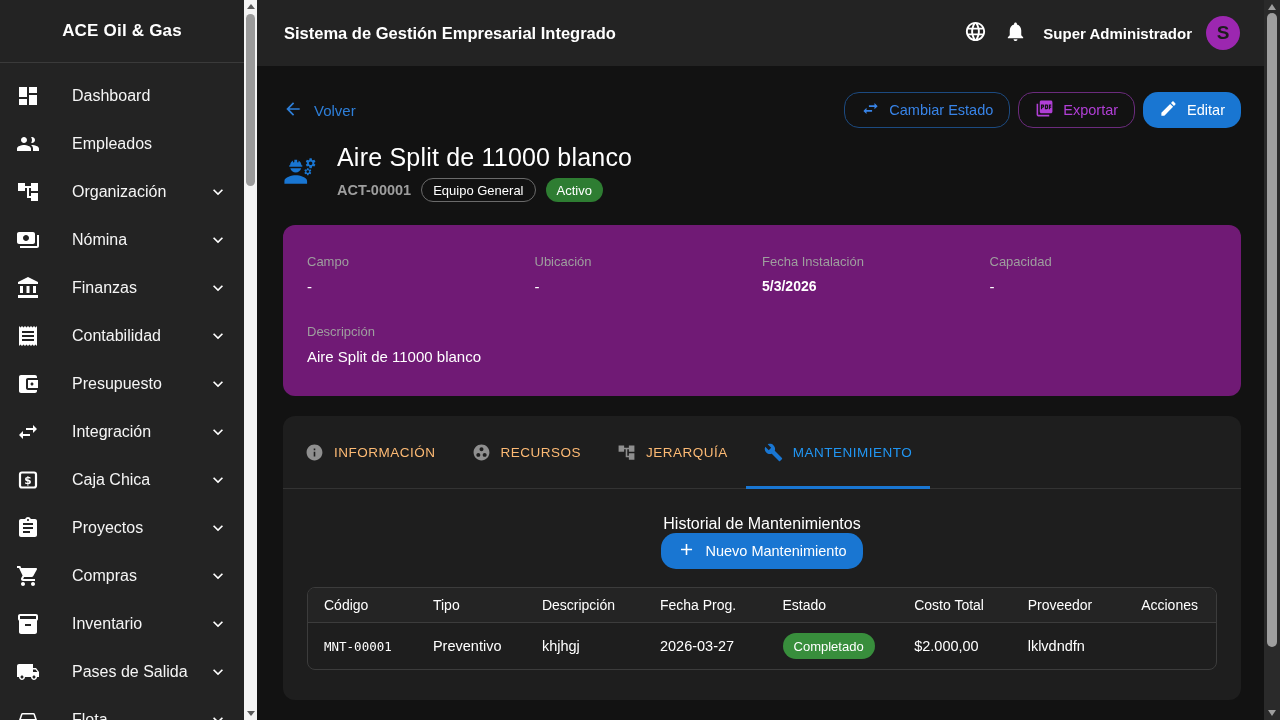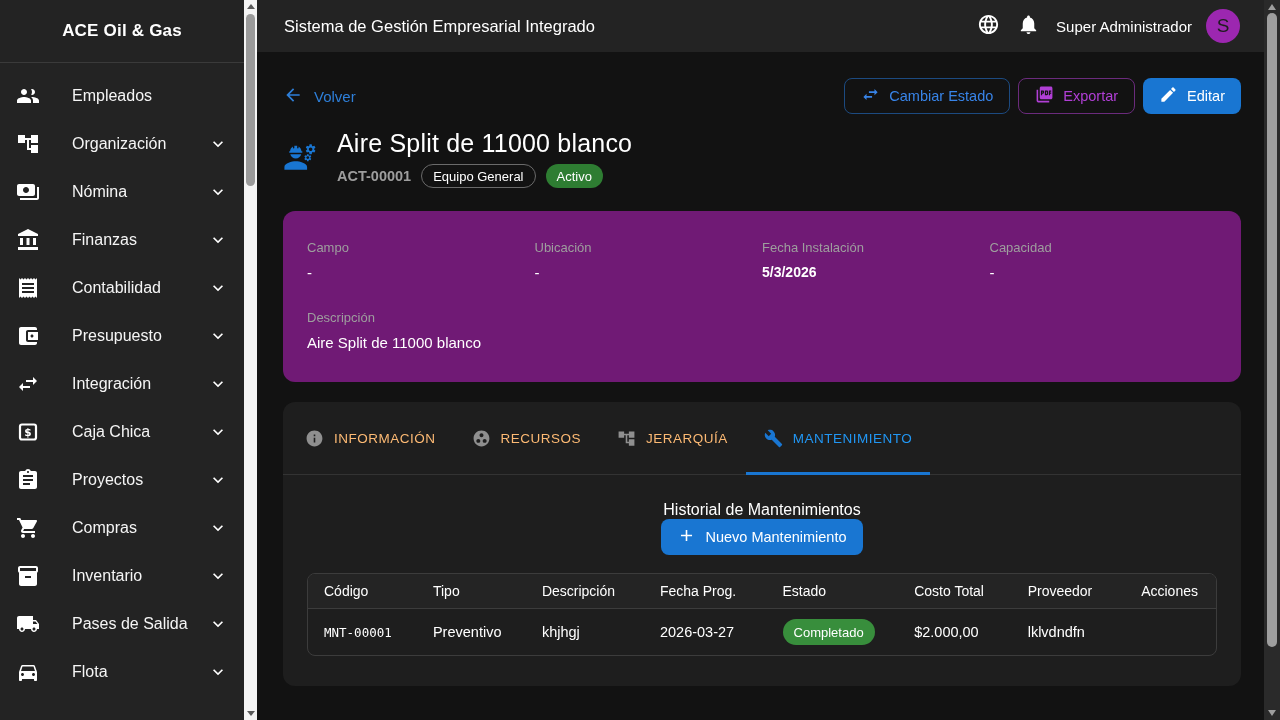--- a/index.html
+++ b/index.html
@@ -32,40 +32,40 @@
   .sb-tri-up, .sb-tri-down { position:absolute; left:2.5px; width:0; height:0;
     border-left:4px solid transparent; border-right:4px solid transparent; }
   .sb-tri-up { top:4px; border-bottom:5px solid #5a5a5a; }
   .sb-tri-down { bottom:4px; border-top:5px solid #5a5a5a; }
   .sb-thumb { position:absolute; top:14px; left:2px; width:9px; height:172px;
     background:#9a9a9a; border-radius:5px; }
 
   
   .main { flex:1; min-width:0; display:flex; flex-direction:column; }
 
-  .topbar { height:52px; flex-shrink:0; background:#232323;
-    display:flex; align-items:center; padding:0 24px 0 27px; }
+  .topbar { height:66px; flex-shrink:0; background:#232323;
+    display:flex; align-items:center; padding:0 24px 0 27px;font-weight:bold; }
   .topbar-title { font-size:16.5px; color:#fff; }
   .topbar-right { margin-left:auto; display:flex; align-items:center; }
   .icon-btn { width:40px; height:40px; border:none; background:transparent; border-radius:50%;
     display:flex; align-items:center; justify-content:center; cursor:pointer; }
   .icon-btn svg { width:23px; height:23px; fill:#ffffff; }
   .user-name { font-size:15px; margin:0 14px 0 8px; }
   .avatar { width:34px; height:34px; border-radius:50%; background:#9c27b0; color:#1d1d1d;
     display:flex; align-items:center; justify-content:center;
     font-size:19px; cursor:pointer; }
 
   .content { flex:1; background:#121212; padding:26px 23px 0 26px; overflow:hidden; }
 
   
   .page-head { display:flex; align-items:center; justify-content:space-between; }
   .back-link { display:flex; align-items:center; gap:11px; color:#2e7fd9; font-size:15px; cursor:pointer; }
   .back-link svg { width:20px; height:20px; fill:#2e7fd9; }
   .actions { display:flex; gap:8px; }
-  .btn { height:36px; border-radius:8px; display:inline-flex; align-items:center; gap:9px;
+  .btn { height:36px; border-radius:15px; display:inline-flex; align-items:center; gap:9px;
     padding:0 16px; font-size:14.5px; font-family:inherit; cursor:pointer;
     background:transparent; border:1px solid transparent; }
   .btn svg { width:19px; height:19px; }
   .btn-outline-blue  { border-color:#1c4a80; color:#3884e8; }
   .btn-outline-blue svg { fill:#3884e8; }
   .btn-outline-purple{ border-color:#6b2b7d; color:#b13fd6; }
   .btn-outline-purple svg { fill:#b13fd6; }
   .btn-filled { background:#1976d2; border:none; color:#fff; }
   .btn-filled svg { fill:#fff; }
 
@@ -124,20 +124,28 @@
 </style>
 </head>
 <body>
 
 <div class="app">
 
   <nav class="sidebar">
     <div class="sidebar-title">ACE Oil &amp; Gas</div>
     <ul class="nav-list">
 
+      <li class="nav-item">
+        <span class="nav-icon">
+          <svg viewBox="0 0 24 24">
+              <path d="M3 13h8V3H3v10zm0 8h8v-6H3v6zm10 0h8V11h-8v10zm0-18v6h8V3h-8z"></path>
+            </svg>
+        </span>
+        <span class="nav-label">Dashboard</span>
+      </li>
 
       <li class="nav-item">
         <span class="nav-icon">
           <svg viewBox="0 0 24 24">
               <path d="M16 11c1.66 0 2.99-1.34 2.99-3S17.66 5 16 5c-.32 0-.63.05-.91.14.57.81.9 1.79.9 2.86s-.34 2.04-.9 2.86c.28.09.59.14.91.14zm-8 0c1.66 0 2.99-1.34 2.99-3S9.66 5 8 5 5 6.34 5 8s1.34 3 3 3zm0 2c-2.33 0-7 1.17-7 3.5V19h14v-2.5c0-2.33-4.67-3.5-7-3.5zm8 0c-.29 0-.62.02-.97.05 1.16.84 1.97 1.97 1.97 3.45V19h6v-2.5c0-2.33-4.67-3.5-7-3.5z"></path>
             </svg>
         </span>
         <span class="nav-label">Empleados</span>
       </li>
 

